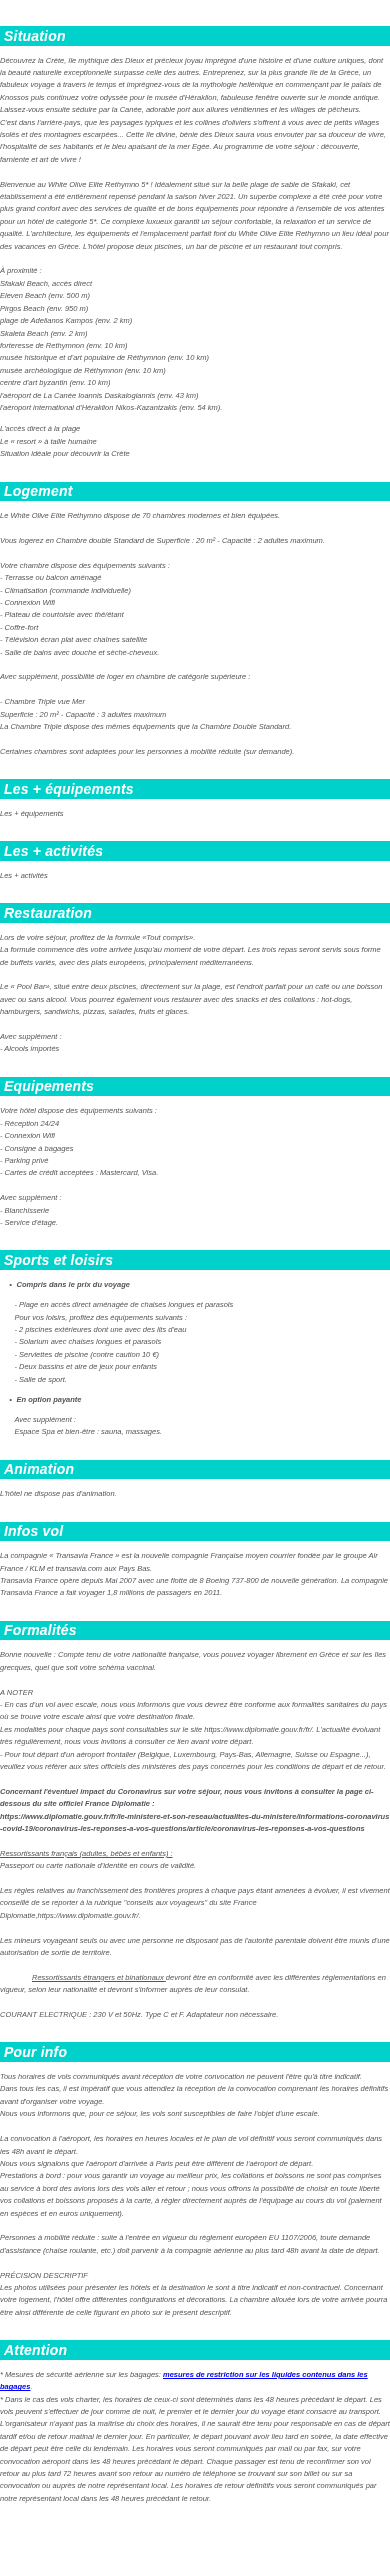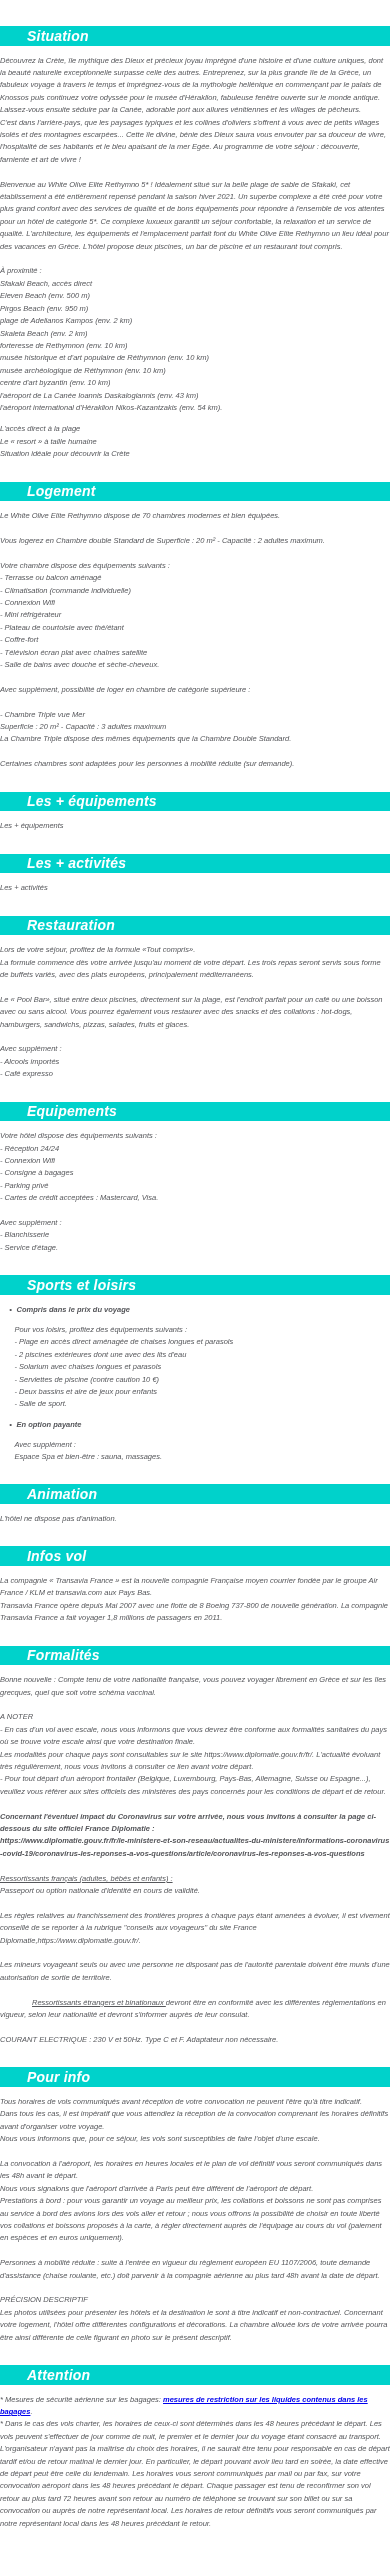--- a/index.html
+++ b/index.html
@@ -11,21 +11,21 @@
     font-size:7.5px;
     line-height:12.4px;
     color:#55565a;
     padding-bottom:4.1px;
   }
   .header-bar {
     background:#00d2cb;
     height:19.6px;
     display:flex;
     align-items:center;
-    padding-left:27px;
+    padding-left:4px;
     margin-top:21px;
   }
   .section:first-child .header-bar { margin-top:26px; }
   .header-title {
     color:#ffffff;
     font-weight:700;
     font-style:italic;
     font-size:14px;
     letter-spacing:0.2px;
     white-space:nowrap;
@@ -83,21 +83,20 @@
       </div>
       <div class="section-body">
         <p class="line">Le White Olive Elite Rethymno dispose de 70 chambres modernes et bien équipées.</p>
         <div class="gap" style="height: 12.4px;"></div>
         <p class="line">Vous logerez en Chambre double Standard de Superficie : 20 m² - Capacité : 2 adultes maximum.</p>
         <div class="gap" style="height: 12.4px;"></div>
         <p class="line">Votre chambre dispose des équipements suivants :</p>
         <p class="line">- Terrasse ou balcon aménagé</p>
         <p class="line">- Climatisation (commande individuelle)</p>
         <p class="line">- Connexion Wifi</p>
-        <p class="line">- Mini réfrigérateur</p>
         <p class="line">- Plateau de courtoisie avec thé/étant</p>
         <p class="line">- Coffre-fort</p>
         <p class="line">- Télévision écran plat avec chaînes satellite</p>
         <p class="line">- Salle de bains avec douche et sèche-cheveux.</p>
         <div class="gap" style="height: 12.4px;"></div>
         <p class="line">Avec supplément, possibilité de loger en chambre de catégorie supérieure :</p>
         <div class="gap" style="height: 12.4px;"></div>
         <p class="line">- Chambre Triple vue Mer</p>
         <p class="line">Superficie : 20 m² - Capacité : 3 adultes maximum</p>
         <p class="line">La Chambre Triple dispose des mêmes équipements que la Chambre Double Standard.</p>
@@ -126,21 +125,20 @@
         <span class="header-title">Restauration</span>
       </div>
       <div class="section-body">
         <p class="line">Lors de votre séjour, profitez de la formule «Tout compris».</p>
         <p class="line">La formule commence dès votre arrivée jusqu'au moment de votre départ. Les trois repas seront servis sous forme de buffets variés, avec des plats européens, principalement méditerranéens.</p>
         <div class="gap" style="height: 12.4px;"></div>
         <p class="line">Le « Pool Bar», situé entre deux piscines, directement sur la plage, est l'endroit parfait pour un café ou une boisson avec ou sans alcool. Vous pourrez également vous restaurer avec des snacks et des collations : hot-dogs, hamburgers, sandwichs, pizzas, salades, fruits et glaces.</p>
         <div class="gap" style="height: 12.4px;"></div>
         <p class="line">Avec supplément :</p>
         <p class="line">- Alcools importés</p>
-        <p class="line">- Café expresso</p>
       </div>
     </section>
     <section class="section">
       <div class="header-bar">
         <span class="header-title">Equipements</span>
       </div>
       <div class="section-body">
         <p class="line">Votre hôtel dispose des équipements suivants :</p>
         <p class="line">- Réception 24/24</p>
         <p class="line">- Connexion Wifi</p>
@@ -156,22 +154,22 @@
     <section class="section">
       <div class="header-bar">
         <span class="header-title">Sports et loisirs</span>
       </div>
       <div class="section-body">
         <div class="bullet-row">
           <span class="dot">•</span>
           <span class="bullet-text">Compris dans le prix du voyage</span>
         </div>
         <div class="gap" style="height: 7.7px;"></div>
+        <p class="line indent">- Plage en accès direct aménagée de chaises longues et parasols</p>
         <p class="line indent">Pour vos loisirs, profitez des équipements suivants :</p>
-        <p class="line indent">- Plage en accès direct aménagée de chaises longues et parasols</p>
         <p class="line indent">- 2 piscines extérieures dont une avec des lits d'eau</p>
         <p class="line indent">- Solarium avec chaises longues et parasols</p>
         <p class="line indent">- Serviettes de piscine (contre caution 10 €)</p>
         <p class="line indent">- Deux bassins et aire de jeux pour enfants</p>
         <p class="line indent">- Salle de sport.</p>
         <div class="gap" style="height: 7.7px;"></div>
         <div class="bullet-row">
           <span class="dot">•</span>
           <span class="bullet-text">En option payante</span>
         </div>
@@ -202,25 +200,25 @@
         <span class="header-title">Formalités</span>
       </div>
       <div class="section-body">
         <p class="line">Bonne nouvelle : Compte tenu de votre nationalité française, vous pouvez voyager librement en Grèce et sur les îles grecques, quel que soit votre schéma vaccinal.</p>
         <div class="gap" style="height: 12.4px;"></div>
         <p class="line">A NOTER</p>
         <p class="line">- En cas d'un vol avec escale, nous vous informons que vous devrez être conforme aux formalités sanitaires du pays où se trouve votre escale ainsi que votre destination finale.</p>
         <p class="line">Les modalités pour chaque pays sont consultables sur le site https://www.diplomatie.gouv.fr/fr/. L'actualité évoluant très régulièrement, nous vous invitons à consulter ce lien avant votre départ.</p>
         <p class="line">- Pour tout départ d'un aéroport frontalier (Belgique, Luxembourg, Pays-Bas, Allemagne, Suisse ou Espagne...), veuillez vous référer aux sites officiels des ministères des pays concernés pour les conditions de départ et de retour.</p>
         <div class="gap" style="height: 12.4px;"></div>
-        <p class="line bold">Concernant l'éventuel impact du Coronavirus sur votre arrivée, nous vous invitons à consulter la page ci-dessous du site officiel France Diplomatie :</p>
+        <p class="line bold">Concernant l'éventuel impact du Coronavirus sur votre séjour, nous vous invitons à consulter la page ci-dessous du site officiel France Diplomatie :</p>
         <p class="line bold break">https://www.diplomatie.gouv.fr/fr/le-ministere-et-son-reseau/actualites-du-ministere/informations-coronavirus-covid-19/coronavirus-les-reponses-a-vos-questions/article/coronavirus-les-reponses-a-vos-questions</p>
         <div class="gap" style="height: 12.4px;"></div>
         <p class="line underline">Ressortissants français (adultes, bébés et enfants) :</p>
-        <p class="line">Passeport ou option nationale d'identité en cours de validité.</p>
+        <p class="line">Passeport ou carte nationale d'identité en cours de validité.</p>
         <div class="gap" style="height: 12.4px;"></div>
         <p class="line">Les règles relatives au franchissement des frontières propres à chaque pays étant amenées à évoluer, il est vivement conseillé de se reporter à la rubrique "conseils aux voyageurs" du site France Diplomatie,https://www.diplomatie.gouv.fr/.</p>
         <div class="gap" style="height: 12.4px;"></div>
         <p class="line">Les mineurs voyageant seuls ou avec une personne ne disposant pas de l'autorité parentale doivent être munis d'une autorisation de sortie de territoire.</p>
         <div class="gap" style="height: 12.4px;"></div>
         <p class="line"><span class="underline">Ressortissants étrangers et binationaux </span><span>devront être en conformité avec les différentes réglementations en vigueur, selon leur nationalité et devront s'informer auprès de leur consulat.</span></p>
         <div class="gap" style="height: 12.4px;"></div>
         <p class="line">COURANT ELECTRIQUE : 230 V et 50Hz. Type C et F. Adaptateur non nécessaire.</p>
       </div>
     </section>

